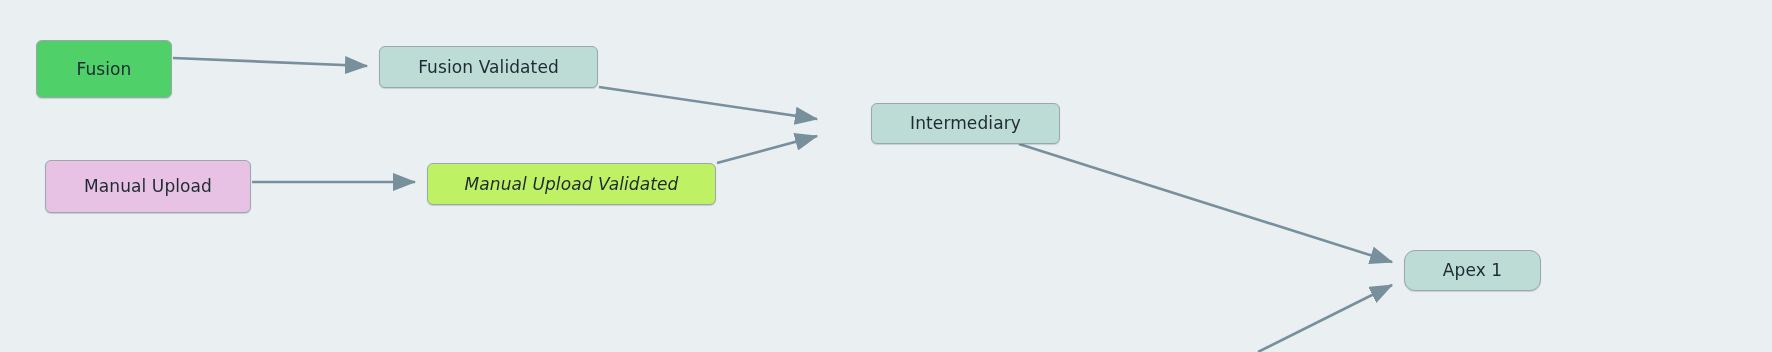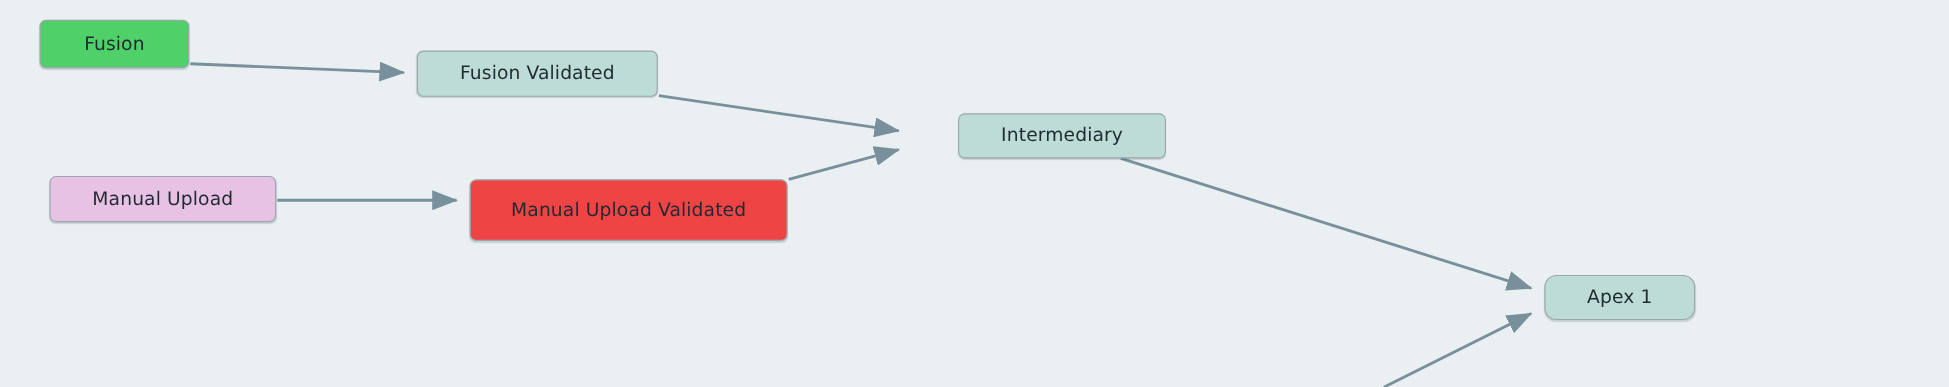--- a/index.html
+++ b/index.html
@@ -59,30 +59,30 @@
         <path d="M 173 58 L 367 66" fill="none" stroke="#78909c" stroke-width="2.6" stroke-linecap="butt" marker-end="url(#arrowhead)"></path>
         <path d="M 252 182 L 415 182" fill="none" stroke="#78909c" stroke-width="2.6" stroke-linecap="butt" marker-end="url(#arrowhead)"></path>
         <path d="M 599 87 L 817 119" fill="none" stroke="#78909c" stroke-width="2.6" stroke-linecap="butt" marker-end="url(#arrowhead)"></path>
         <path d="M 717 163 L 817 136" fill="none" stroke="#78909c" stroke-width="2.6" stroke-linecap="butt" marker-end="url(#arrowhead)"></path>
         <path d="M 1019 144 L 1392 262" fill="none" stroke="#78909c" stroke-width="2.6" stroke-linecap="butt" marker-end="url(#arrowhead)"></path>
         <path d="M 1258 352 L 1392 285" fill="none" stroke="#78909c" stroke-width="2.6" stroke-linecap="butt" marker-end="url(#arrowhead)"></path>
       </g>
   </svg>
 
   <div id="nodes-layer">
-      <div class="node" style="left: 36px; top: 18px; width: 136px; height: 44px; background: rgb(79, 208, 105); border-color: rgb(154, 167, 173); color: rgb(31, 42, 51);">
+      <div class="node" style="left: 36px; top: 40px; width: 136px; height: 58px; background: rgb(79, 208, 105); border-color: rgb(154, 167, 173); color: rgb(31, 42, 51);">
         <span class="node-label">Fusion</span>
       </div>
       <div class="node" style="left: 379px; top: 46px; width: 219px; height: 42px; background: rgb(188, 220, 213); border-color: rgb(154, 167, 173); color: rgb(31, 42, 51);">
         <span class="node-label">Fusion Validated</span>
       </div>
-      <div class="node" style="left: 45px; top: 160px; width: 206px; height: 42px; background: rgb(232, 194, 228); border-color: rgb(154, 167, 173); color: rgb(31, 42, 51);">
+      <div class="node" style="left: 45px; top: 160px; width: 206px; height: 53px; background: rgb(232, 194, 228); border-color: rgb(154, 167, 173); color: rgb(31, 42, 51);">
         <span class="node-label">Manual Upload</span>
       </div>
-      <div class="node" style="left: 427px; top: 163px; width: 289px; height: 56px; background: #ef4444; border-color: rgb(154, 167, 173); color: rgb(31, 42, 51);">
+      <div class="node" style="left: 427px; top: 163px; width: 289px; height: 42px; background: #bef264; border-color: rgb(154, 167, 173); color: rgb(31, 42, 51); font-style: italic;">
         <span class="node-label">Manual Upload Validated</span>
       </div>
       <div class="node" style="left: 829px; top: 103px; width: 189px; height: 41px; background: rgb(188, 220, 213); border-color: rgb(154, 167, 173); color: rgb(31, 42, 51); margin-left: 42px;">
         <span class="node-label">Intermediary</span>
       </div>
       <div class="node" style="left: 1404px; top: 250px; width: 137px; height: 41px; background: rgb(188, 220, 213); border-color: rgb(154, 167, 173); color: rgb(31, 42, 51); border-radius: 11px;">
         <span class="node-label">Apex 1</span>
       </div>
     </div>
 

